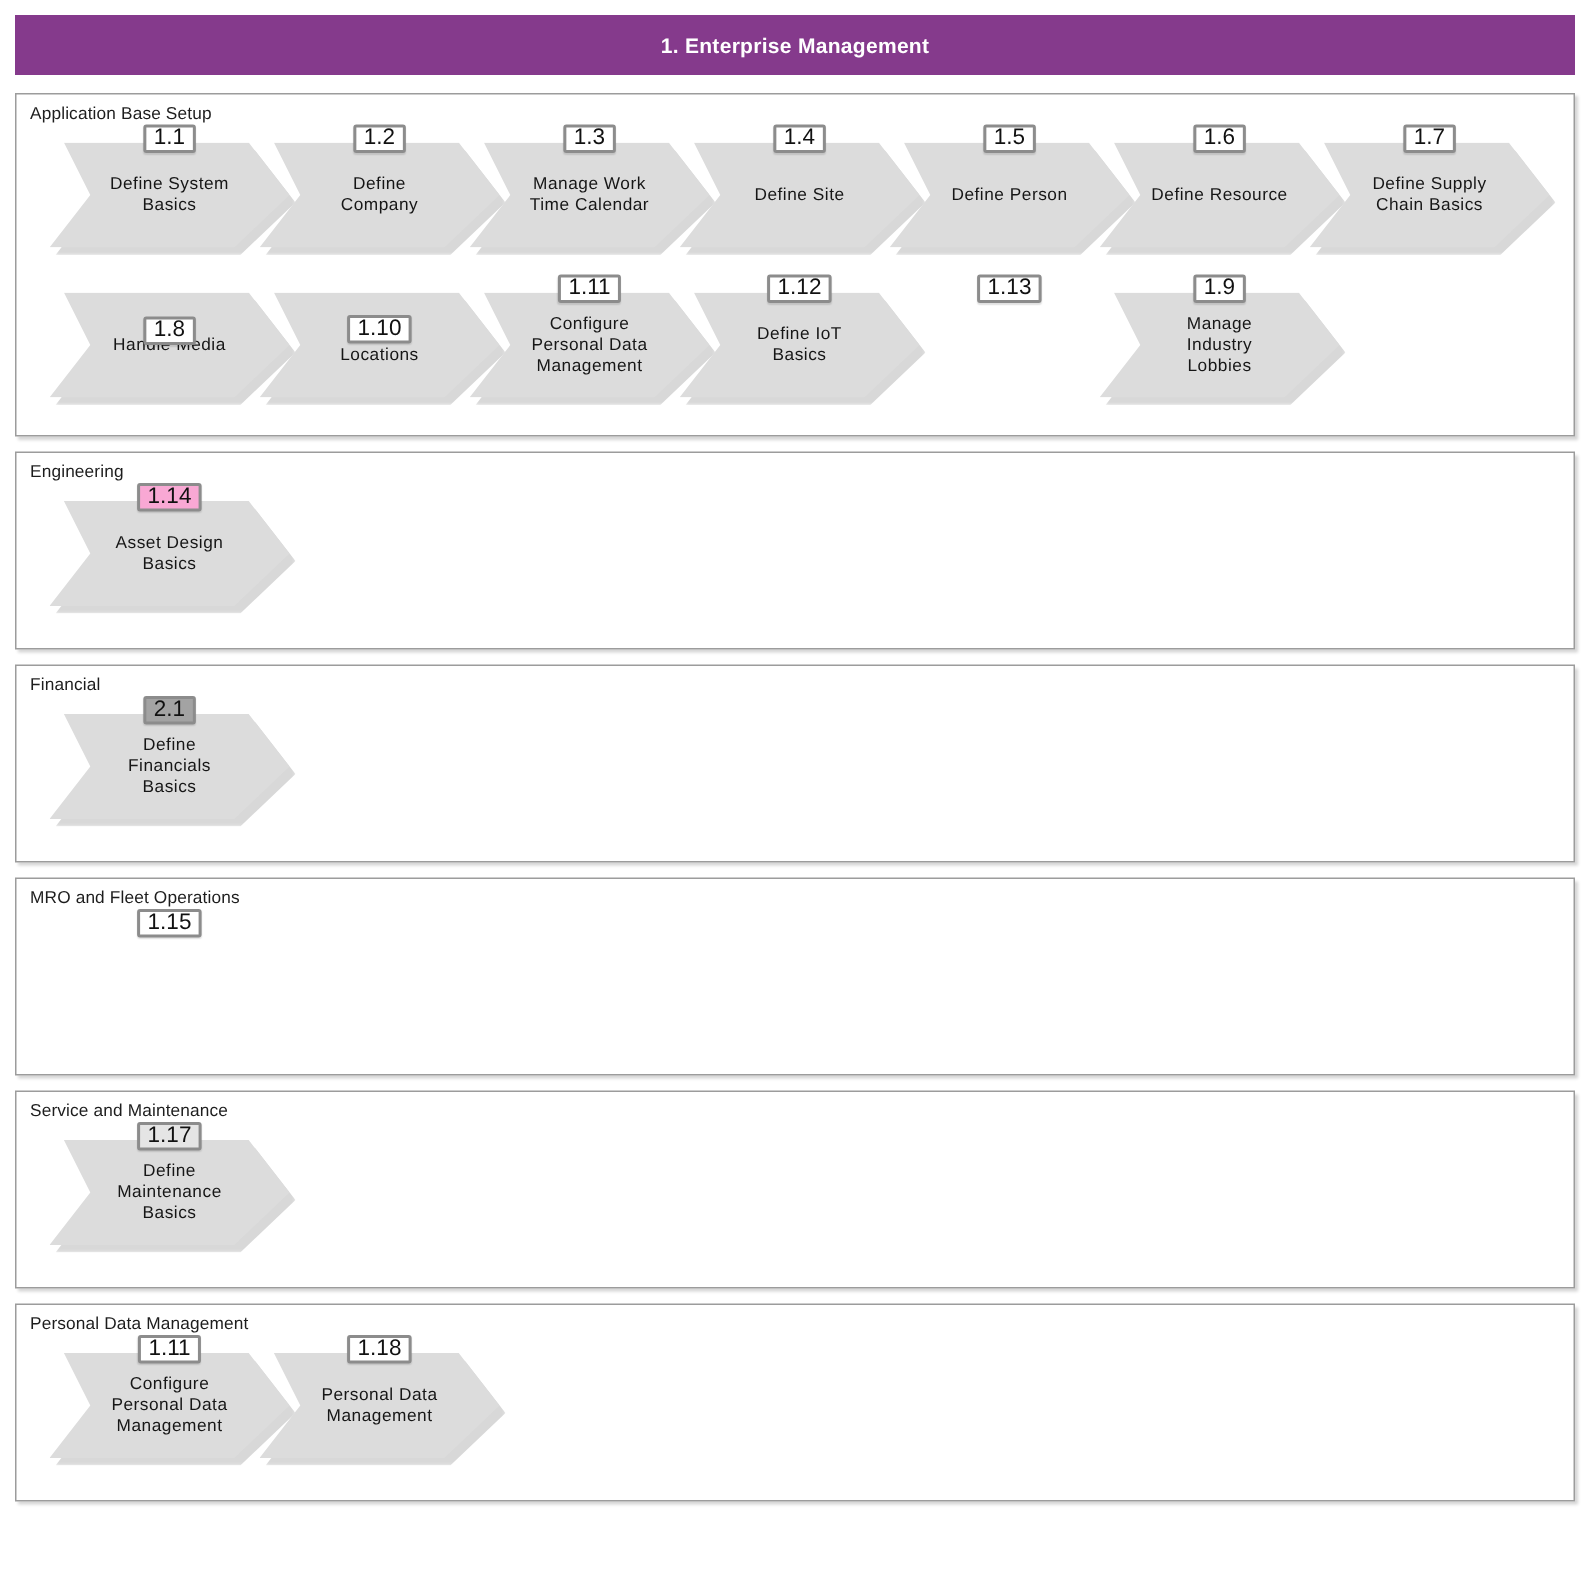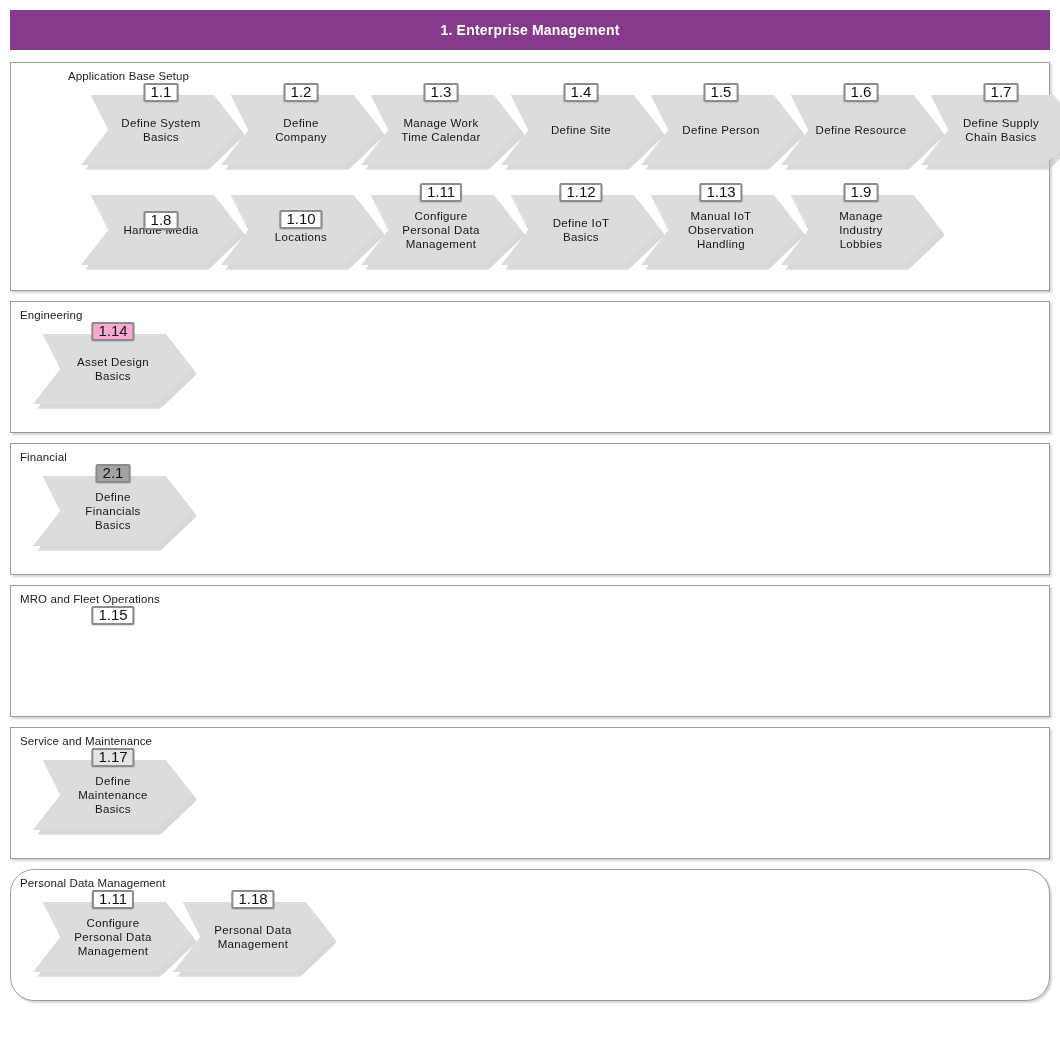--- a/index.html
+++ b/index.html
@@ -135,21 +135,21 @@
 </head>
 <body style="background: rgb(255, 255, 255);">
 
 <div class="page">
 
   <div class="title-bar" style="background: rgb(133, 58, 140); color: #ffffff;">
     <span>1. Enterprise Management</span>
   </div>
 
   <div id="sections-host">
-      <div class="panel" style="border-color: rgb(156, 156, 156); padding-left: 48px;">
+      <div class="panel" style="border-color: rgb(156, 156, 156);">
         <div class="panel-title">Application Base Setup</div>
         <div class="rows">
           <div class="row">
             <div class="node" style="left: 22px; top: 0px;">
               <div class="shape-wrap">
                 <div class="shape-shadow"></div>
                 <div class="shape" style="background: rgb(220, 220, 220);"></div>
                 <div class="label">Define System<br>Basics</div>
               </div>
               <div class="badge" style="background: rgb(255, 255, 255); border-color: rgb(140, 140, 140);">1.1</div>
@@ -230,25 +230,20 @@
             </div>
             <div class="node" style="left: 442px; top: 0px;">
               <div class="shape-wrap">
                 <div class="shape-shadow"></div>
                 <div class="shape" style="background: rgb(220, 220, 220);"></div>
                 <div class="label">Define IoT<br>Basics</div>
               </div>
               <div class="badge" style="background: rgb(255, 255, 255); border-color: rgb(140, 140, 140);">1.12</div>
             </div>
             <div class="node" style="left: 582px; top: 0px;">
-              <div class="shape-wrap">
-                <div class="shape-shadow"></div>
-                <div class="shape" style="background: rgb(220, 220, 220);"></div>
-                <div class="label">Manual IoT<br>Observation<br>Handling</div>
-              </div>
               <div class="badge" style="background: rgb(255, 255, 255); border-color: rgb(140, 140, 140);">1.13</div>
             </div>
             <div class="node" style="left: 722px; top: 0px;">
               <div class="shape-wrap">
                 <div class="shape-shadow"></div>
                 <div class="shape" style="background: rgb(220, 220, 220);"></div>
                 <div class="label">Manage<br>Industry<br>Lobbies</div>
               </div>
               <div class="badge" style="background: rgb(255, 255, 255); border-color: rgb(140, 140, 140);">1.9</div>
             </div>
@@ -303,21 +298,21 @@
               <div class="shape-wrap">
                 <div class="shape-shadow"></div>
                 <div class="shape" style="background: rgb(220, 220, 220);"></div>
                 <div class="label">Define<br>Maintenance<br>Basics</div>
               </div>
               <div class="badge" style="background: #e5e5e5; border-color: rgb(140, 140, 140);">1.17</div>
             </div>
           </div>
         </div>
       </div>
-      <div class="panel" style="border-color: rgb(156, 156, 156); border-radius: 24px;">
+      <div class="panel" style="border-color: rgb(156, 156, 156);">
         <div class="panel-title">Personal Data Management</div>
         <div class="rows">
           <div class="row">
             <div class="node" style="left: 22px; top: 0px;">
               <div class="shape-wrap">
                 <div class="shape-shadow"></div>
                 <div class="shape" style="background: rgb(220, 220, 220);"></div>
                 <div class="label">Configure<br>Personal Data<br>Management</div>
               </div>
               <div class="badge" style="background: rgb(255, 255, 255); border-color: rgb(140, 140, 140);">1.11</div>

